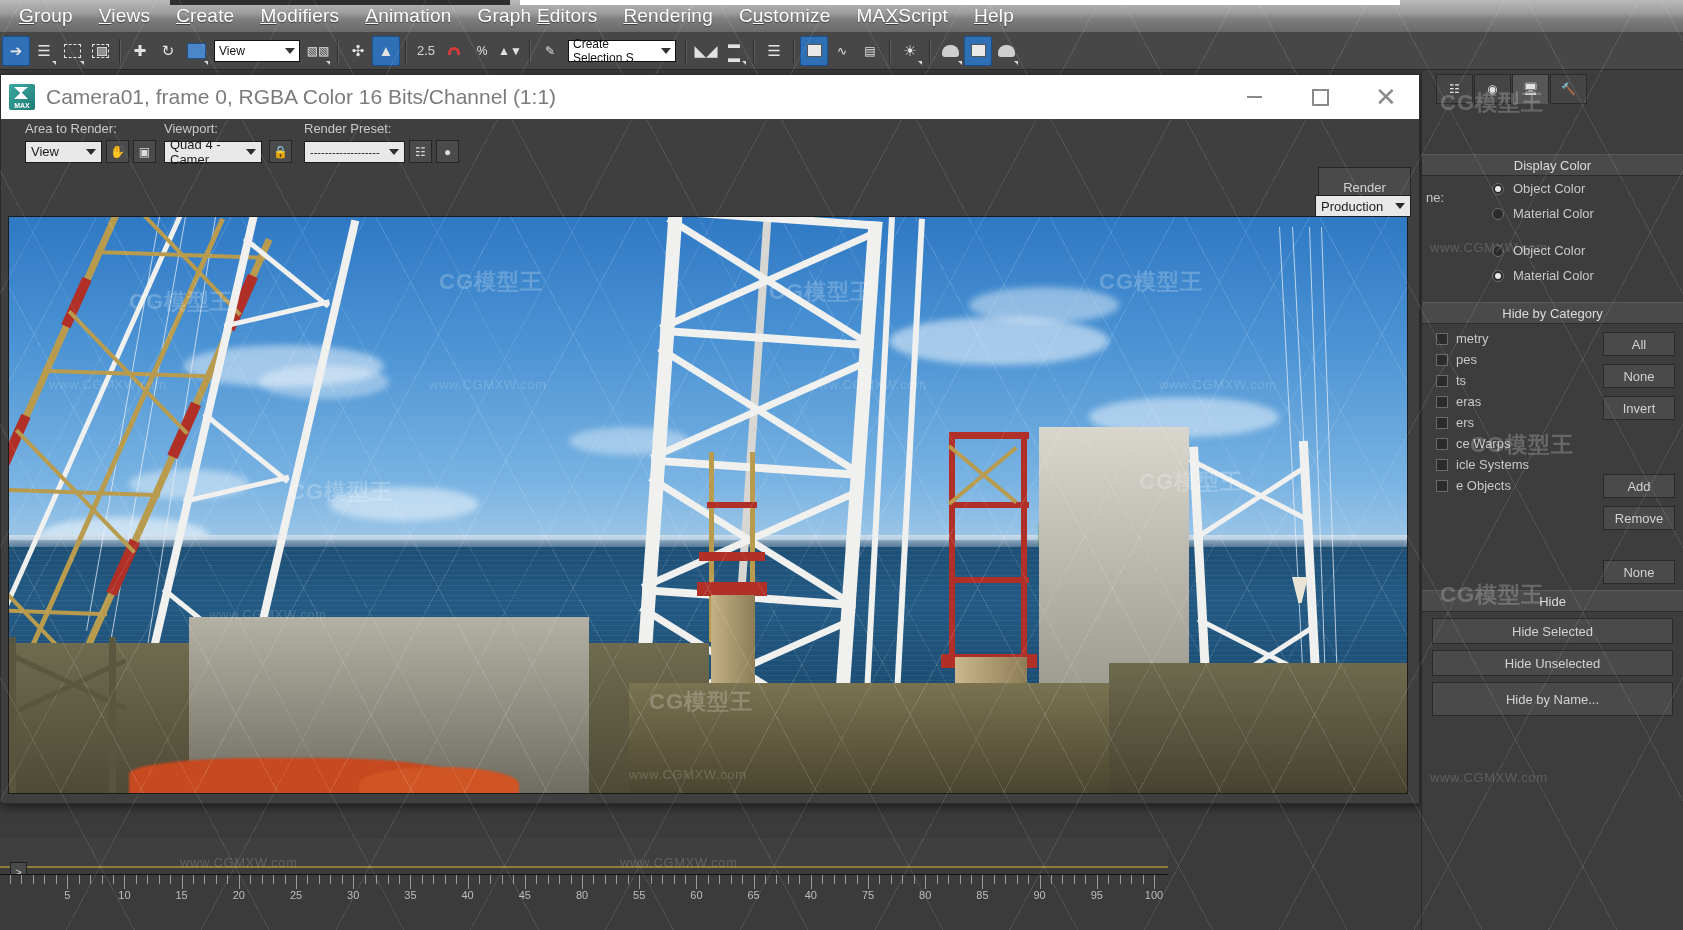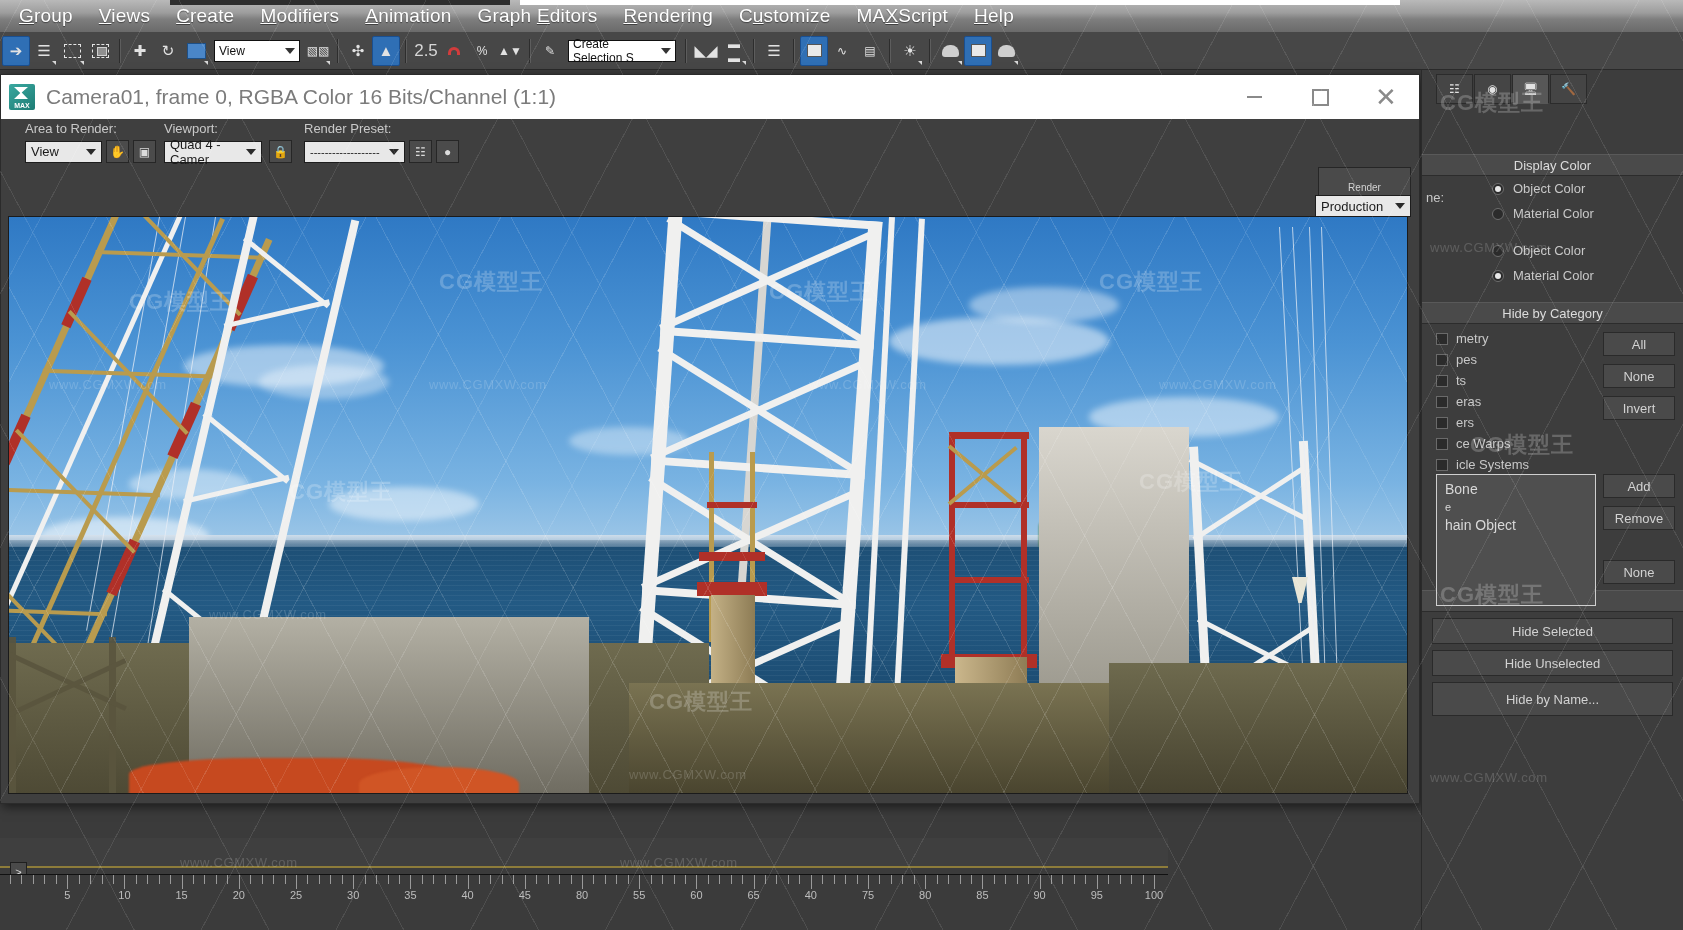--- a/index.html
+++ b/index.html
@@ -105,21 +105,21 @@
     border-left: 5px solid transparent; border-right: 5px solid transparent; border-top: 6px solid #2a2a2a; }
   .mini-btn {
     background: #4b4b4b; border: 1px solid #262626; height: 23px; width: 23px;
     display: flex; align-items: center; justify-content: center; color: #dcdcdc; font-size: 12px;
   }
   .chan { width: 26px; height: 22px; display:flex; align-items:center; justify-content:center;
           background:#e8e8e8; border:1px solid #1f1f1f; margin-right: 2px; }
   .dot { width: 15px; height: 15px; border-radius: 50%; }
   .render-btn {
     position: absolute; right: 8px; top: 48px; width: 93px; height: 40px;
-    background: #4a4a4a; border: 1px solid #262626; color: #d2d2d2; font-size: 10px;
+    background: #4a4a4a; border: 1px solid #262626; color: #d2d2d2; font-size: 13px;
     display: flex; align-items: center; justify-content: center;
   }
   .prod-combo {
     position: absolute; right: 8px; top: 76px; width: 96px; height: 22px;
   }
   .rfw-canvas {
     position: absolute; left: 7px; top: 141px; width: 1400px; height: 578px;
     background: #6bb0e0; border: 1px solid #1b1b1b; overflow: hidden;
   }
 
@@ -285,21 +285,21 @@
       </div>
     <div class="sep"></div>
     <div class="tb">
         <span class="gl">✣</span>
       </div>
     <div class="tb on">
         <span class="gl">▲</span>
       </div>
     <div class="sep"></div>
     <div class="tb">
-        <span style="color:#d6d6d6;font-size:17px">2.5</span>
+        <span style="color:#d6d6d6;font-size:13px">2.5</span>
       </div>
     <div class="tb">
         <span class="mag"></span>
       </div>
     <div class="tb">
         <span class="gl-sm">%</span>
       </div>
     <div class="tb">
         <span class="gl-sm">▲▼</span>
       </div>
@@ -824,25 +824,20 @@
             <span class="cbox"></span>
             <span>e Objects</span>
           </div>
       </div>
       <div class="side-btns" style="top:8px">
         <div class="btn">All</div>
         <div class="btn" style="margin-top:8px">None</div>
         <div class="btn" style="margin-top:8px">Invert</div>
       </div>
 
-      <div class="listbox" style="position:absolute;left:14px;top:150px;width:160px">
-        <div>Bone</div>
-        <div style="font-size:11px">e</div>
-        <div>hain Object</div>
-      </div>
       <div class="side-btns" style="top:150px">
         <div class="btn">Add</div>
         <div class="btn" style="margin-top:8px">Remove</div>
         <div class="btn" style="margin-top:30px">None</div>
       </div>
     </div>
 
     <div class="rollup-title">Hide</div>
     <div style="padding:6px 10px 0 10px">
       <div class="btn" style="height:26px">Hide Selected</div>

